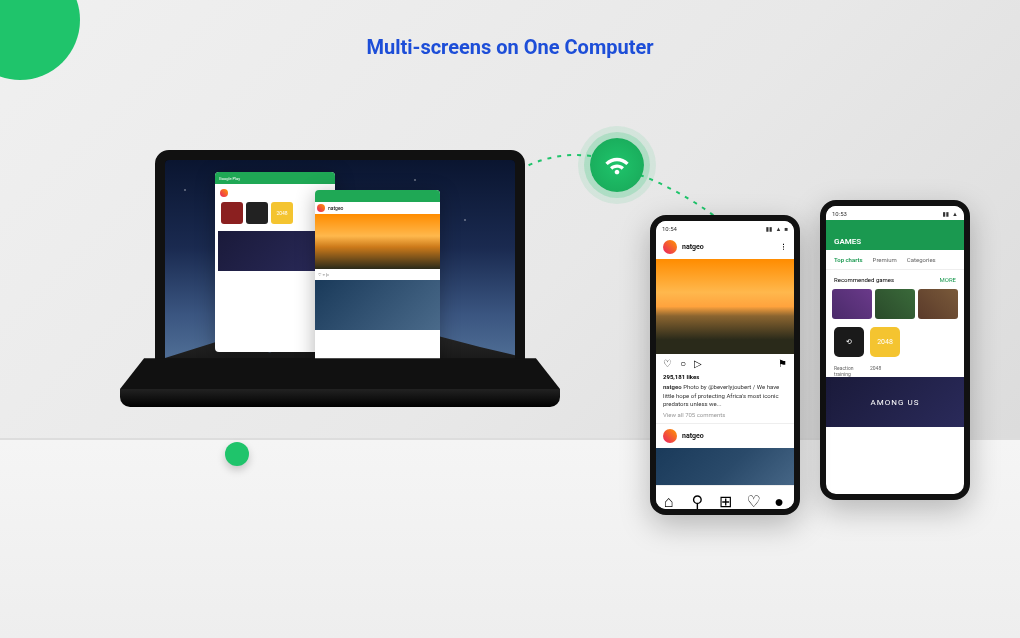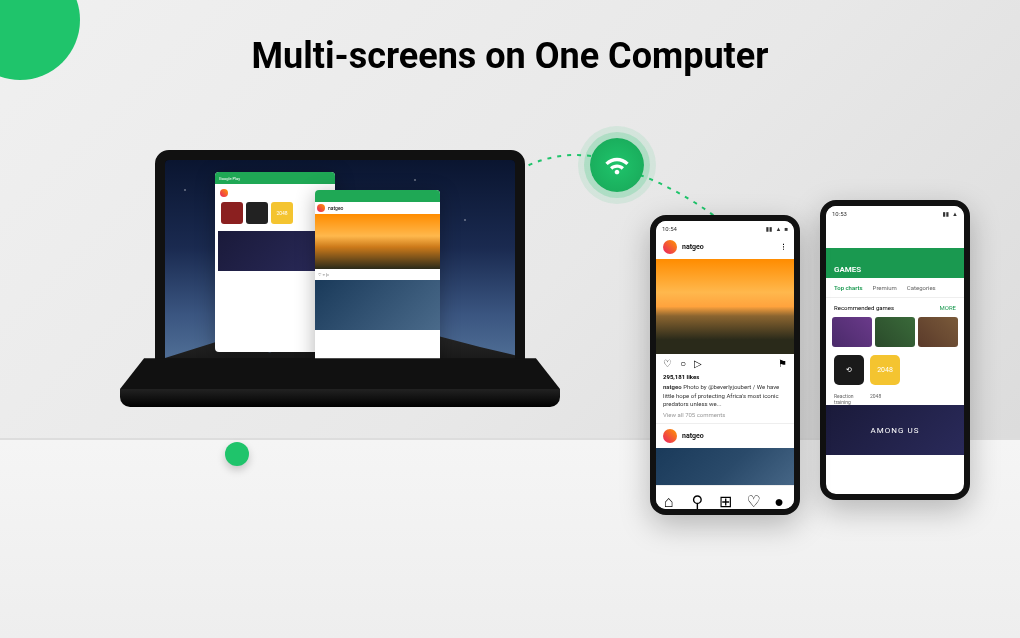--- a/index.html
+++ b/index.html
@@ -18,23 +18,23 @@
   width: 120px;
   height: 120px;
   background: #1fc46b;
   border-radius: 50%;
 }
 .title {
   position: absolute;
   top: 35px;
   width: 100%;
   text-align: center;
-  font-size: 36px;
+  font-size: 20px;
   font-weight: 700;
-  color: #000000;
+  color: #1d4ed8;
 }
 .desk {
   position: absolute;
   bottom: 0;
   left: 0;
   right: 0;
   height: 200px;
   background: linear-gradient(180deg, #f5f5f5 0%, #eee 100%);
   border-top: 2px solid #ddd;
 }
@@ -259,21 +259,20 @@
 .nav-ic { width: 12px; height: 12px; }
 .phone-back .games-header {
   height: 30px;
   background: #1a9950;
   color: #fff;
   display: flex;
   align-items: flex-end;
   padding: 0 8px 4px;
   font-size: 8px;
   font-weight: 600;
-  margin-top: 28px;
 }
 .tabs { display: flex; gap: 10px; padding: 6px 8px; font-size: 6px; color: #666; border-bottom: 1px solid #eee; }
 .tabs span:first-child { color: #1a9950; font-weight: 600; }
 .section-label { display: flex; justify-content: space-between; padding: 6px 8px; font-size: 6px; }
 .more { color: #1a9950; }
 .game-row { display: flex; gap: 3px; padding: 0 6px; overflow: hidden; }
 .game-card { width: 40px; height: 30px; background: #333; border-radius: 3px; flex-shrink: 0; }
 .game-card:nth-child(1) { background: linear-gradient(45deg,#4a2a6a,#6a3a8a); }
 .game-card:nth-child(2) { background: linear-gradient(45deg,#2a4a2a,#3a6a3a); }
 .game-card:nth-child(3) { background: linear-gradient(45deg,#5a3a2a,#7a5a3a); }

